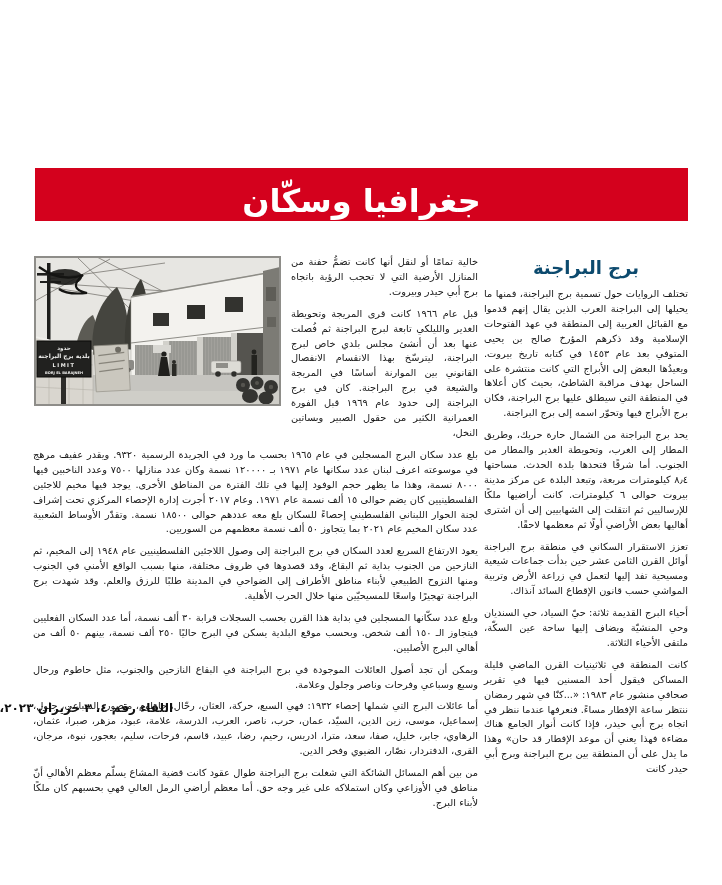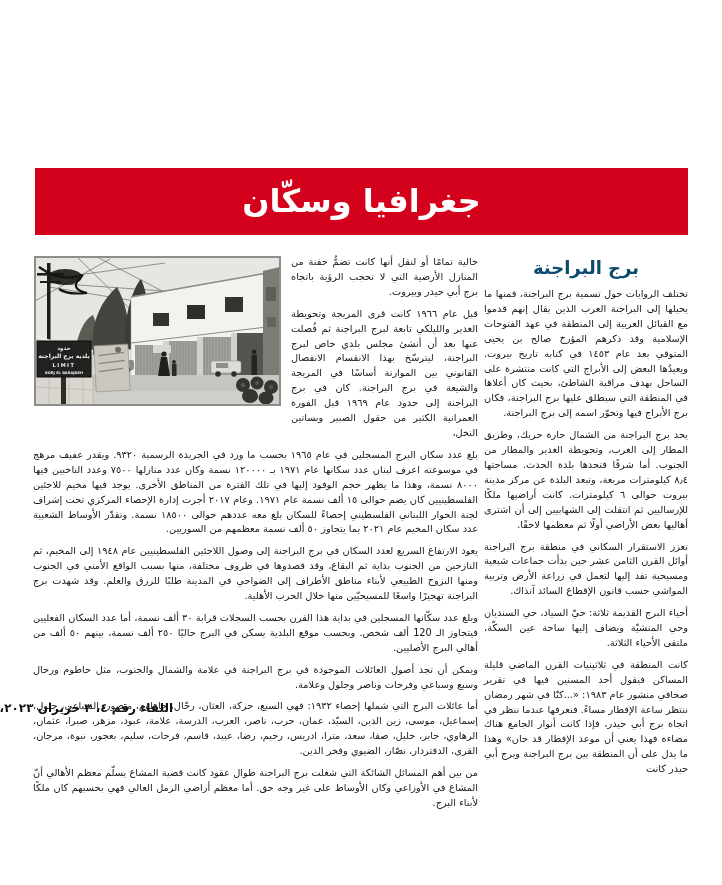--- a/index.html
+++ b/index.html
@@ -1,18 +1,18 @@
 <!DOCTYPE html>
 <html dir="rtl" lang="ar"><head>
 <meta charset="utf-8">
 <style>
   html,body{margin:0;padding:0;background:#ffffff;}
   .page{position:relative;width:722px;height:885px;background:#ffffff;overflow:hidden;
         font-family:"DejaVu Sans",sans-serif;direction:rtl;}
-  .banner{position:absolute;left:35px;top:168px;width:653px;height:67px;background:#d4011d;}
+  .banner{position:absolute;left:35px;top:168px;width:653px;height:53px;background:#d4011d;}
   .banner h1{margin:0;height:67px;line-height:67px;text-align:center;color:#ffffff;
              font-size:32px;font-weight:bold;letter-spacing:0;}
   .col-right{position:absolute;top:255px;width:204px;right:34px;}
   .col-right h2{margin:2px 0 9px 0;text-align:center;font-size:18px;font-weight:bold;color:#0c4a6e;}
   .col-right p,.col-left p{margin:0 0 7px 0;font-size:9.8px;line-height:14.9px;
              text-align:justify;color:#171717;}
   .col-left{position:absolute;top:255px;left:33px;width:445px;}
   .photo{float:left;width:245px;height:148px;margin:1px 10px 6px 1px;padding:0;
          border:1px solid #8e8d89;background:#e7e6e2;}
   .photo svg{display:block;}
@@ -161,21 +161,21 @@
         </g>
 
         <rect x="0.5" y="0.5" width="244" height="147" fill="none" stroke="#8e8d89" stroke-width="1"></rect>
       </svg>
     </figure>
 
     <p>خالية تمامًا أو لنقل أنها كانت تضمُّ حفنة من المنازل الأرضية التي لا تحجب الرؤية باتجاه برج أبي حيدر وبيروت.</p>
     <p>قبل عام ١٩٦٦ كانت قرى المريجة وتحويطة الغدير والليلكي تابعة لبرج البراجنة ثم فُصلت عنها بعد أن أنشئ مجلس بلدي خاص لبرج البراجنة، ليترسّخ بهذا الانقسام الانفصال القانوني بين الموارنة أساسًا في المريجة والشيعة في برج البراجنة. كان في برج البراجنة إلى حدود عام ١٩٦٩ قبل الفورة العمرانية الكثير من حقول الصبير وبساتين النخل،</p>
     <p>بلغ عدد سكان البرج المسجلين في عام ١٩٦٥ بحسب ما ورد في الجريدة الرسمية ٩٣٢٠. ويقدر عفيف مرهج في موسوعته اعرف لبنان عدد سكانها عام ١٩٧١ بـ ١٢٠٠٠٠ نسمة وكان عدد منازلها ٧٥٠٠ وعدد الناخبين فيها ٨٠٠٠ نسمة، وهذا ما يظهر حجم الوفود إليها في تلك الفترة من المناطق الأخرى. يوجد فيها مخيم للاجئين الفلسطينيين كان يضم حوالى ١٥ ألف نسمة عام ١٩٧١. وعام ٢٠١٧ أجرت إدارة الإحصاء المركزي تحت إشراف لجنة الحوار اللبناني الفلسطيني إحصاءً للسكان بلغ معه عددهم حوالى ١٨٥٠٠ نسمة. وتقدّر الأوساط الشعبية عدد سكان المخيم عام ٢٠٢١ بما يتجاوز ٥٠ ألف نسمة معظمهم من السوريين.</p>
     <p>يعود الارتفاع السريع لعدد السكان في برج البراجنة إلى وصول اللاجئين الفلسطينيين عام ١٩٤٨ إلى المخيم، ثم النازحين من الجنوب بداية ثم البقاع، وقد قصدوها في ظروف مختلفة، منها بسبب الواقع الأمني في الجنوب ومنها النزوح الطبيعي لأبناء مناطق الأطراف إلى الضواحي في المدينة طلبًا للرزق والعلم. وقد شهدت برج البراجنة تهجيرًا واسعًا للمسيحيّين منها خلال الحرب الأهلية.</p>
-    <p>وبلغ عدد سكّانها المسجلين في بداية هذا القرن بحسب السجلات قرابة ٣٠ ألف نسمة، أما عدد السكان الفعليين فيتجاوز الـ 120 ألف شخص. وبحسب موقع البلدية يسكن في البرج حاليًا ٢٥٠ ألف نسمة، بينهم ٥٠ ألف من أهالي البرج الأصليين.</p>
-    <p>ويمكن أن تجد أصول العائلات الموجودة في برج البراجنة في علامة والشمال والجنوب، مثل حاطوم ورحال وسبع وسباعي وفرحات وناصر وجلول وعلامة.</p>
+    <p>وبلغ عدد سكّانها المسجلين في بداية هذا القرن بحسب السجلات قرابة ٣٠ ألف نسمة، أما عدد السكان الفعليين فيتجاوز الـ ١٥٠ ألف شخص. وبحسب موقع البلدية يسكن في البرج حاليًا ٢٥٠ ألف نسمة، بينهم ٥٠ ألف من أهالي البرج الأصليين.</p>
+    <p>ويمكن أن تجد أصول العائلات الموجودة في برج البراجنة في البقاع النازحين والجنوب، مثل حاطوم ورحال وسبع وسباعي وفرحات وناصر وجلول وعلامة.</p>
     <p>أما عائلات البرج التي شملها إحصاء ١٩٣٢: فهي السبع، حركة، العثان، رحّال، حاطوم، منصور، السباعي، جلول، إسماعيل، موسى، زين الدين، السيّد، عمان، حرب، ناصر، العرب، الدرسة، علامة، عبود، مزهر، صبرا، عثمان، الرهاوي، جابر، خليل، صفا، سعد، مترا، ادريس، رحيم، رضا، عبيد، قاسم، فرحات، سليم، بعجور، نبوة، مرجان، القرى، الدفتردار، نصّار، الضيوي وفخر الدين.</p>
-    <p>من بين أهم المسائل الشائكة التي شغلت برج البراجنة طوال عقود كانت قضية المشاع يسلّم معظم الأهالي أنّ المشاع في الأوزاعي وكان الأوساط على غير وجه حق. أما معظم أراضي الرمل العالي فهي بحسبهم كان ملكًا لأبناء البرج.</p>
+    <p>من بين أهم المسائل الشائكة التي شغلت برج البراجنة طوال عقود كانت قضية المشاع يسلّم معظم الأهالي أنّ مناطق في الأوزاعي وكان استملاكه على غير وجه حق. أما معظم أراضي الرمل العالي فهي بحسبهم كان ملكًا لأبناء البرج.</p>
   </section>
 
   <div class="footer">اللقاء رقم ٤، ٣ حزيران ٢٠٢٣، ص ٩</div>
 
 </div>
 
 </body></html>

